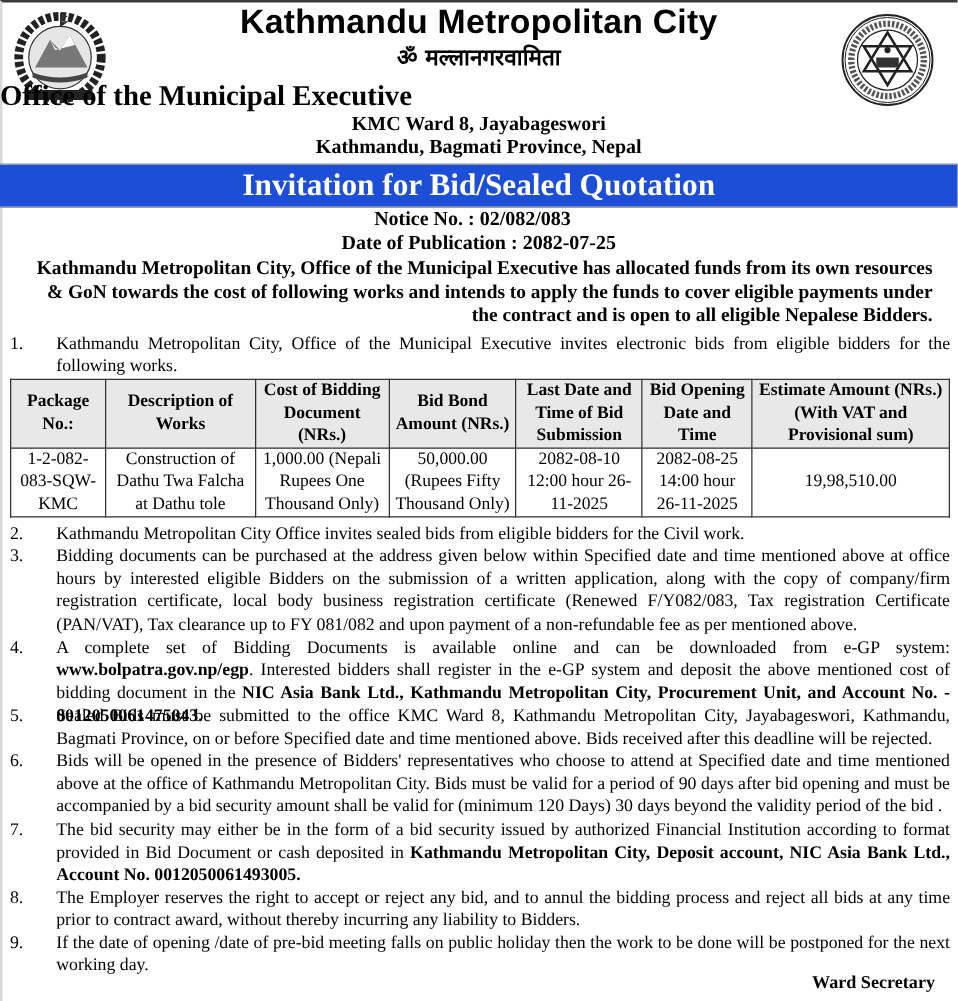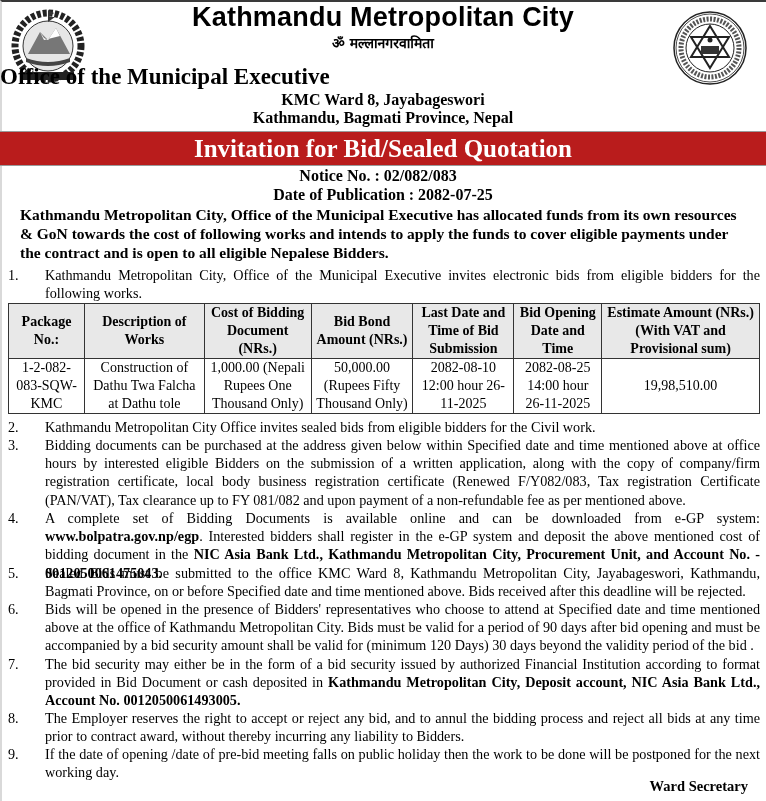--- a/index.html
+++ b/index.html
@@ -14,44 +14,44 @@
   
   .header { position: absolute; left: 0; top: 0; width: 766px; height: 106px; }
   .emblem-left { position: absolute; left: 8px; top: 8px; width: 80px; height: 78px; }
   .emblem-right { position: absolute; left: 672px; top: 10px; width: 76px; height: 76px; }
   .title-main {
     position: absolute; left: 0; width: 766px; top: 2px; text-align: center;
     font-family: "Liberation Sans", sans-serif; font-weight: bold; font-size: 27px; letter-spacing: 0.2px;
   }
   .title-nepali {
     position: absolute; left: 0; width: 766px; top: 33px; text-align: center;
-    font-family: "DejaVu Sans", sans-serif; font-weight: bold; font-size: 14px;
+    font-family: "DejaVu Sans", sans-serif; font-weight: bold; font-size: 18px;
   }
   .title-office {
     position: absolute; left: 0; width: 766px; top: 64px; 
     font-weight: bold; font-size: 23px;
   }
   .title-ward {
     position: absolute; left: 0; width: 766px; top: 91px; text-align: center;
     font-weight: bold; font-size: 16px;
   }
   .title-address {
     position: absolute; left: 0; width: 766px; top: 109px; text-align: center;
     font-weight: bold; font-size: 16px;
   }
   .banner {
     position: absolute; left: 0; top: 131px; width: 766px; height: 33px;
-    background: #b91c1c; color: #fff; text-align: center;
+    background: #1d4ed8; color: #fff; text-align: center;
     border-top: 1px solid #9a9a9a; border-bottom: 1px solid #9a9a9a;
     font-weight: bold; font-size: 25px; line-height: 33px;
   }
   .notice-no { position: absolute; left: 0; width: 756px; top: 167px; text-align: center; font-weight: bold; font-size: 16px; }
   .pub-date  { position: absolute; left: 0; width: 766px; top: 186px; text-align: center; font-weight: bold; font-size: 16px; }
   .intro {
-    position: absolute; left: 20px; width: 726px; top: 205px; text-align: left;
+    position: absolute; left: 20px; width: 726px; top: 205px; text-align: right;
     font-weight: bold; font-size: 15.5px; line-height: 19px;
   }
   
   .item {
     position: absolute; left: 8px; width: 752px; font-size: 14.2px; line-height: 18.2px;
     text-align: justify;
   }
   .item .num { position: absolute; left: 0; top: 0; width: 22px; }
   .item .txt { margin-left: 37px; display: block; }
   .item b { font-weight: bold; }

